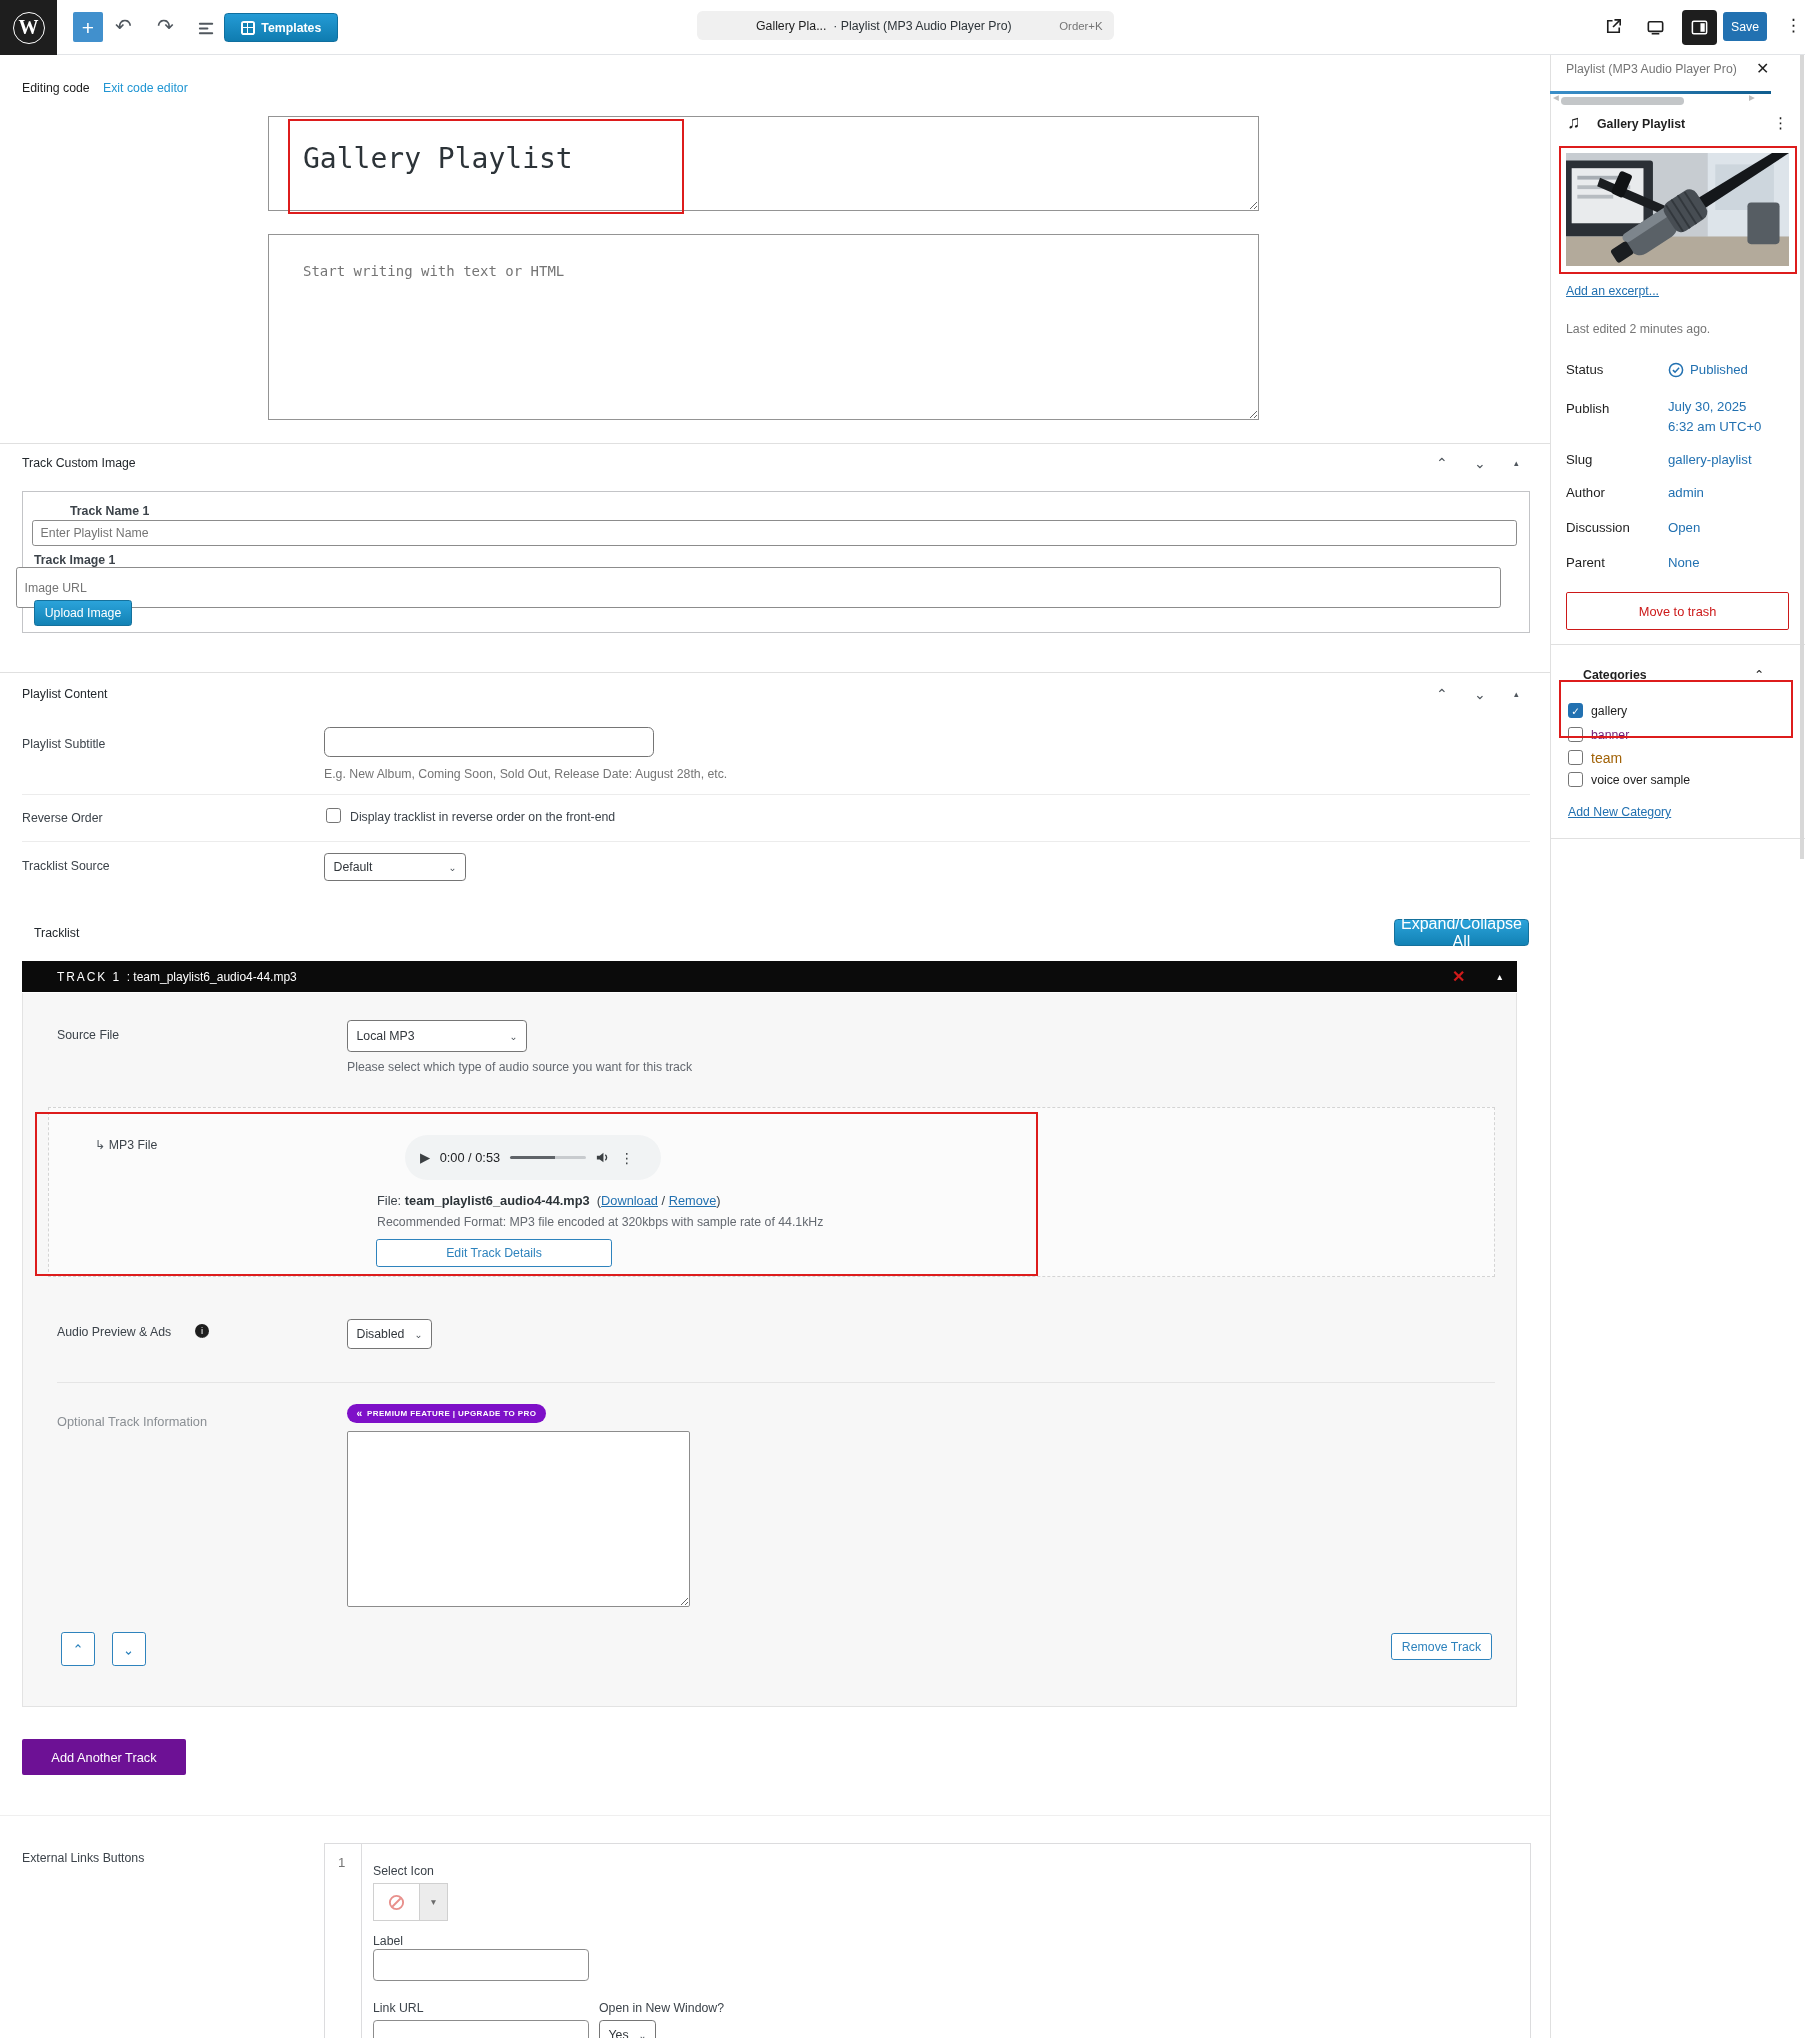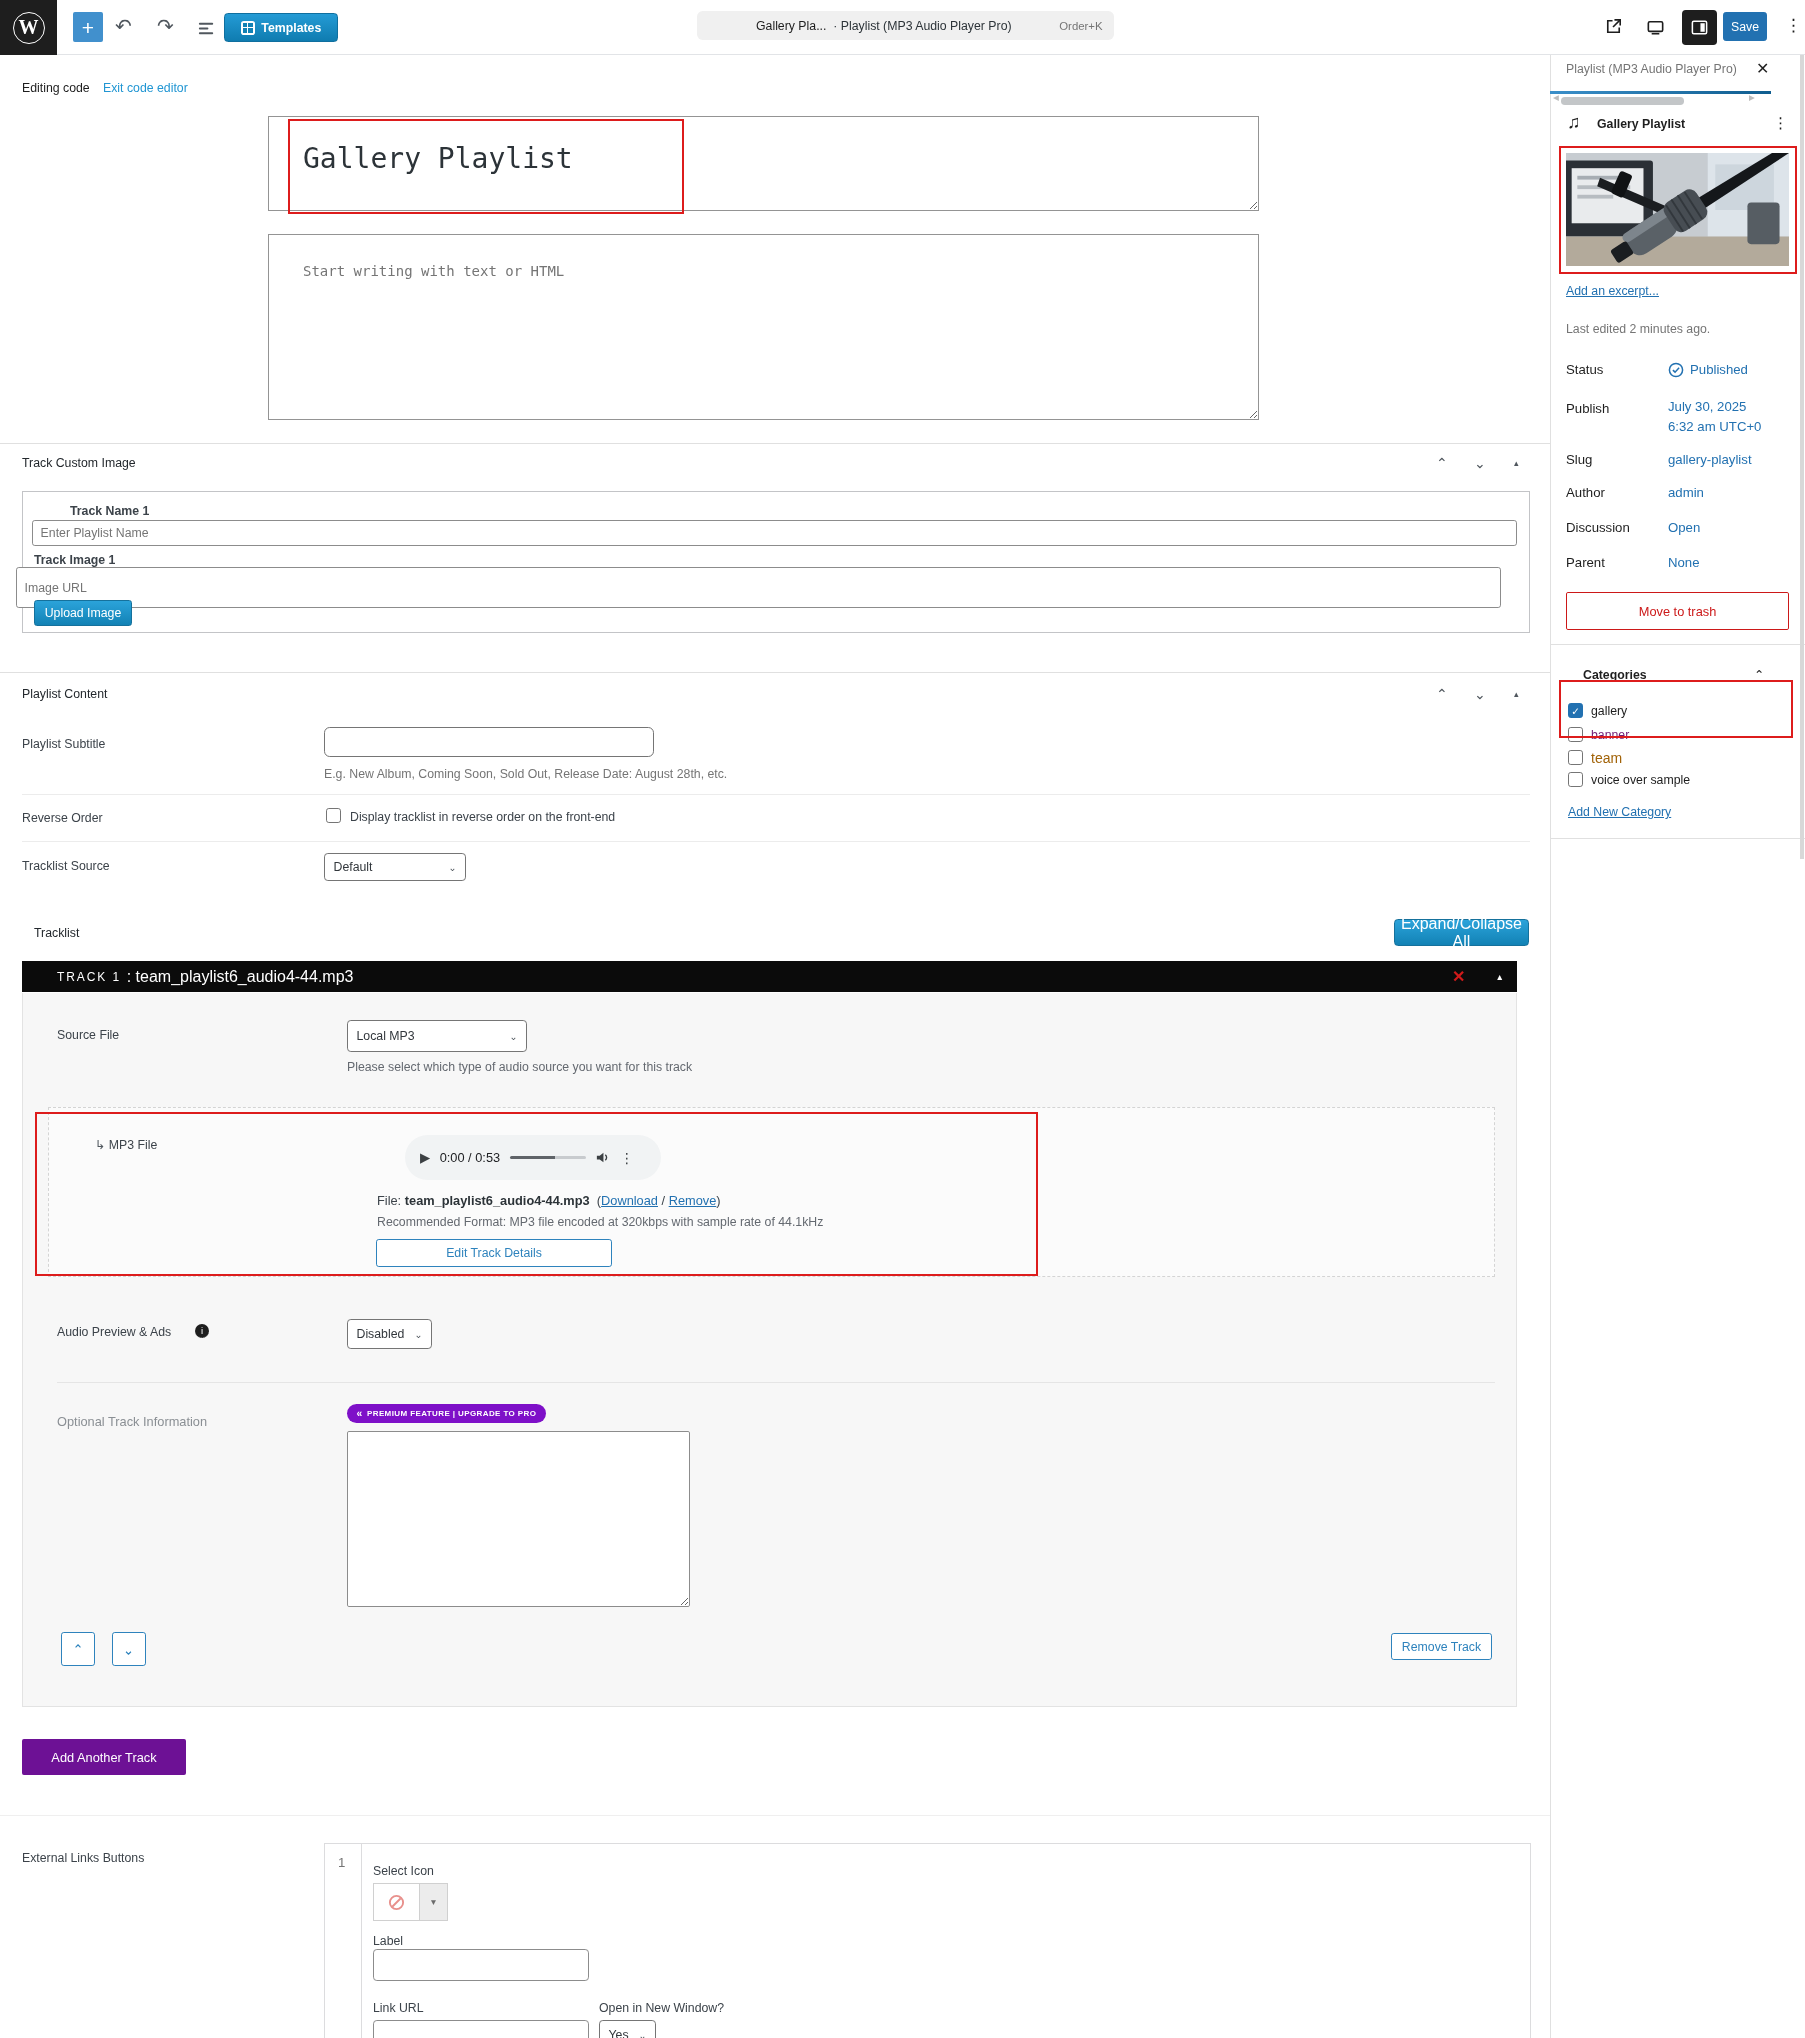--- a/index.html
+++ b/index.html
@@ -137,21 +137,21 @@
   <div class="abs select" style="left:324px;top:853px;width:142px;height:28px;">
     <span>Default</span>
       <span class="car">⌄</span>
   </div>
 
   <span class="abs lbl" style="left:34px;top:926px;color:#23282d;">Tracklist</span>
   <button class="abs bluebtn" style="left:1394px;top:919px;width:135px;height:27.4px;border-radius:3.8px;font-size:16px;">Expand/Collapse All</button>
 
   <div class="abs" style="left:22px;top:961px;width:1495px;height:31px;background:#0b0b0b;display:flex;align-items:center;cursor:pointer;">
     <span style="margin-left:35px;color:#fff;font-size:12px;letter-spacing:1.9px;">TRACK 1</span>
-    <span style="margin-left:5.7px;color:#fff;font-size:16px;">: team_playlist6_audio4-44.mp3</span>
+    <span style="margin-left:5.7px;color:#fff;font-size:12px;">: team_playlist6_audio4-44.mp3</span>
     <span style="flex:1;"></span>
     <span style="color:#d01a1a;font-size:16px;font-weight:bold;margin-right:30px;cursor:pointer;">✕</span>
     <span style="color:#fff;font-size:8.5px;margin-right:13.2px;cursor:pointer;">▲</span>
   </div>
 
   <div class="abs" style="left:22px;top:993px;width:1495px;height:714px;background:#f7f7f7;border:0.9px solid #e3e3e3;border-top:none;"></div>
 
   <span class="abs lbl" style="left:57px;top:1028px;">Source File</span>
   <div class="abs select" style="left:347px;top:1020px;width:180px;height:32px;">
     <span>Local MP3</span>

